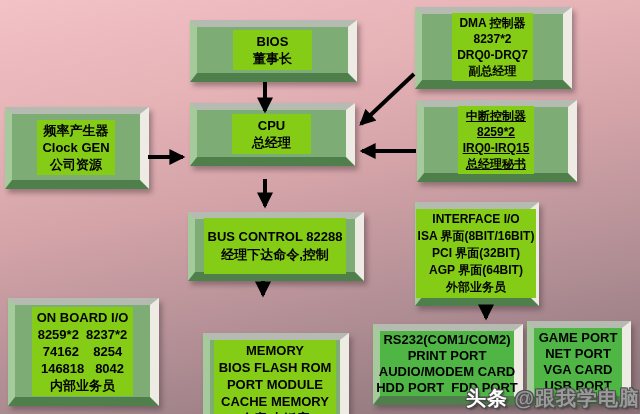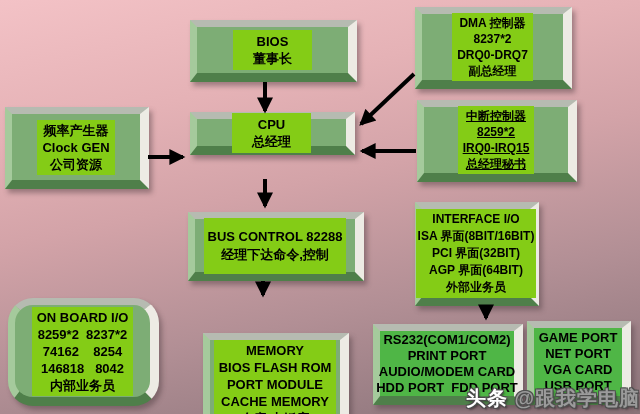--- a/index.html
+++ b/index.html
@@ -27,25 +27,25 @@
     font-weight:bold;
     font-size:12px;
     line-height:16px;
     text-align:center;
     padding:2px 5px;
   }
   .label div{white-space:nowrap;}
   #box-bios        {left:190px;top:20px;  width:167px;height:62px;}
   #box-dma         {left:415px;top:7px;   width:157px;height:82px;}
   #box-clock       {left:5px;  top:107px; width:144px;height:82px;}
-  #box-cpu         {left:190px;top:112px; width:165px;height:43px;}
+  #box-cpu         {left:190px;top:103px; width:165px;height:63px;}
   #box-interrupt   {left:417px;top:100px; width:160px;height:82px;text-decoration:underline;}
   #box-bus         {left:188px;top:212px; width:176px;height:69px;}
   #box-iface       {left:415px;top:202px; width:124px;height:104px;}
-  #box-onboard     {left:8px;  top:298px; width:151px;height:108px;border-radius:25px;}
+  #box-onboard     {left:8px;  top:298px; width:151px;height:108px;}
   #box-memory      {left:203px;top:301px; width:146px;height:104px;margin-top:32px;}
   #box-ports-left  {left:373px;top:324px; width:150px;height:81px;}
   #box-ports-right {left:527px;top:321px; width:104px;height:84px;}
 
   #box-bios .label, #box-cpu .label {font-size:13px;line-height:17px;padding:3px 20px;}
   #box-bus .label {font-size:13px;line-height:18px;padding:10px 4px;}
   #box-clock .label {font-size:13px;line-height:17px;}
   #box-onboard .label {font-size:13px;line-height:17px;}
   #box-memory .label {font-size:13px;line-height:17px;}
   #box-iface .label {font-size:12px;line-height:17px;padding:2px 2px;}

